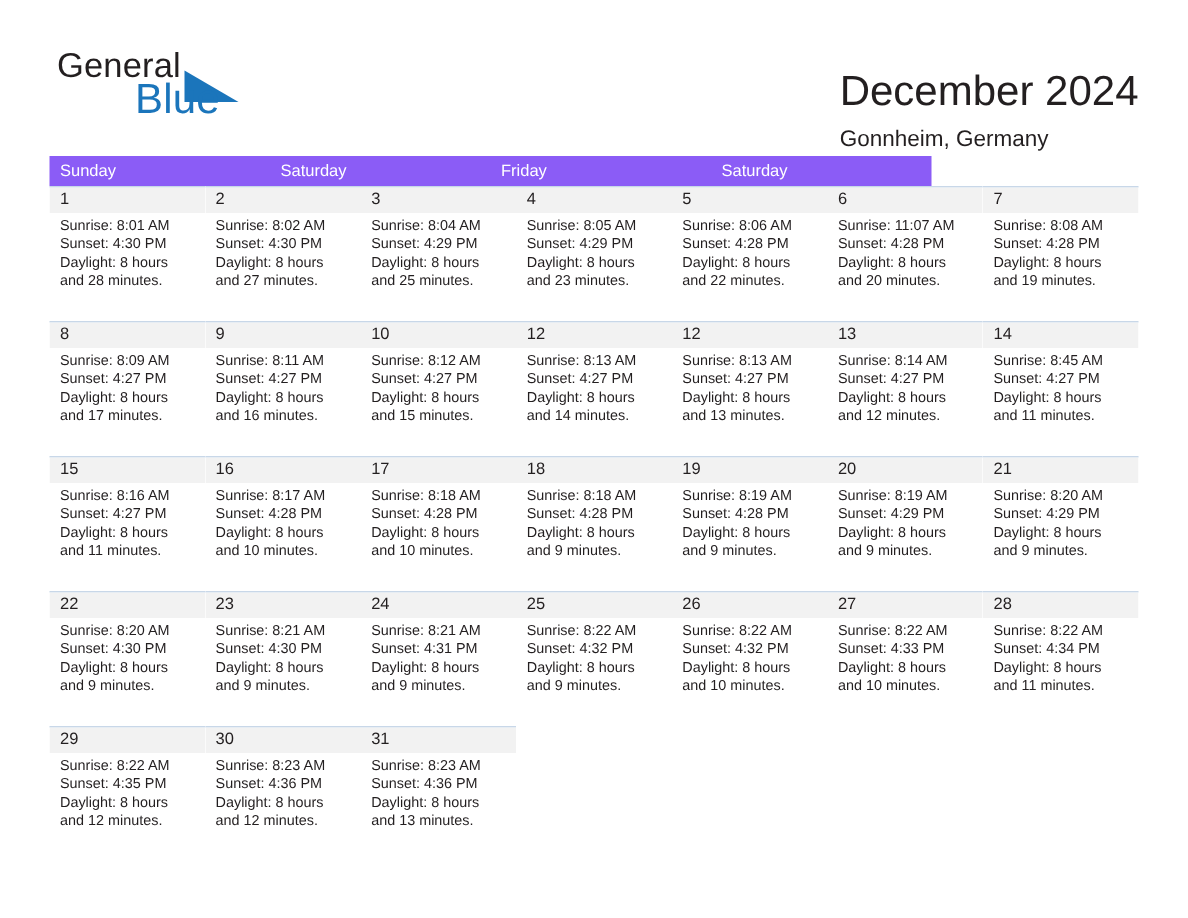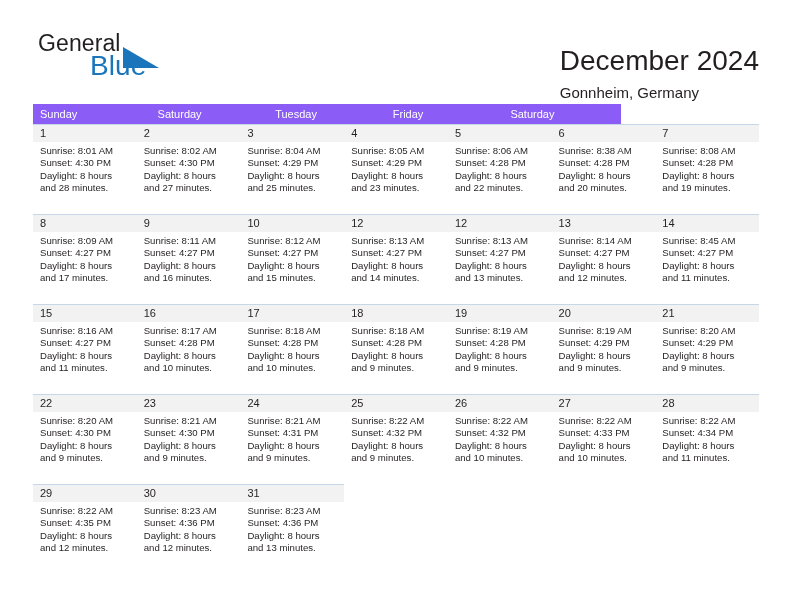--- a/index.html
+++ b/index.html
@@ -152,21 +152,20 @@
       <div class="cal-title">December 2024</div>
       <div class="cal-subtitle">Gonnheim, Germany</div>
     </div>
 
   </div>
 
   <div class="calendar">
     <div class="weekday-row">
         <div class="weekday">Sunday</div>
         <div class="weekday">Saturday</div>
-        <div class="weekday">Tuesday</div>
         <div class="weekday">Friday</div>
         <div class="weekday">Saturday</div>
       </div>
     <div id="weeks-container">
         <div class="week-row">
           <div class="day-cell">
             <div class="day-num">1</div>
             <div class="day-body">
               <div class="day-line">Sunrise: 8:01 AM</div>
               <div class="day-line">Sunset: 4:30 PM</div>
@@ -206,21 +205,21 @@
             <div class="day-body">
               <div class="day-line">Sunrise: 8:06 AM</div>
               <div class="day-line">Sunset: 4:28 PM</div>
               <div class="day-line">Daylight: 8 hours</div>
               <div class="day-line">and 22 minutes.</div>
             </div>
           </div>
           <div class="day-cell">
             <div class="day-num">6</div>
             <div class="day-body">
-              <div class="day-line">Sunrise: 8:38 AM</div>
+              <div class="day-line">Sunrise: 11:07 AM</div>
               <div class="day-line">Sunset: 4:28 PM</div>
               <div class="day-line">Daylight: 8 hours</div>
               <div class="day-line">and 20 minutes.</div>
             </div>
           </div>
           <div class="day-cell">
             <div class="day-num">7</div>
             <div class="day-body">
               <div class="day-line">Sunrise: 8:08 AM</div>
               <div class="day-line">Sunset: 4:28 PM</div>

